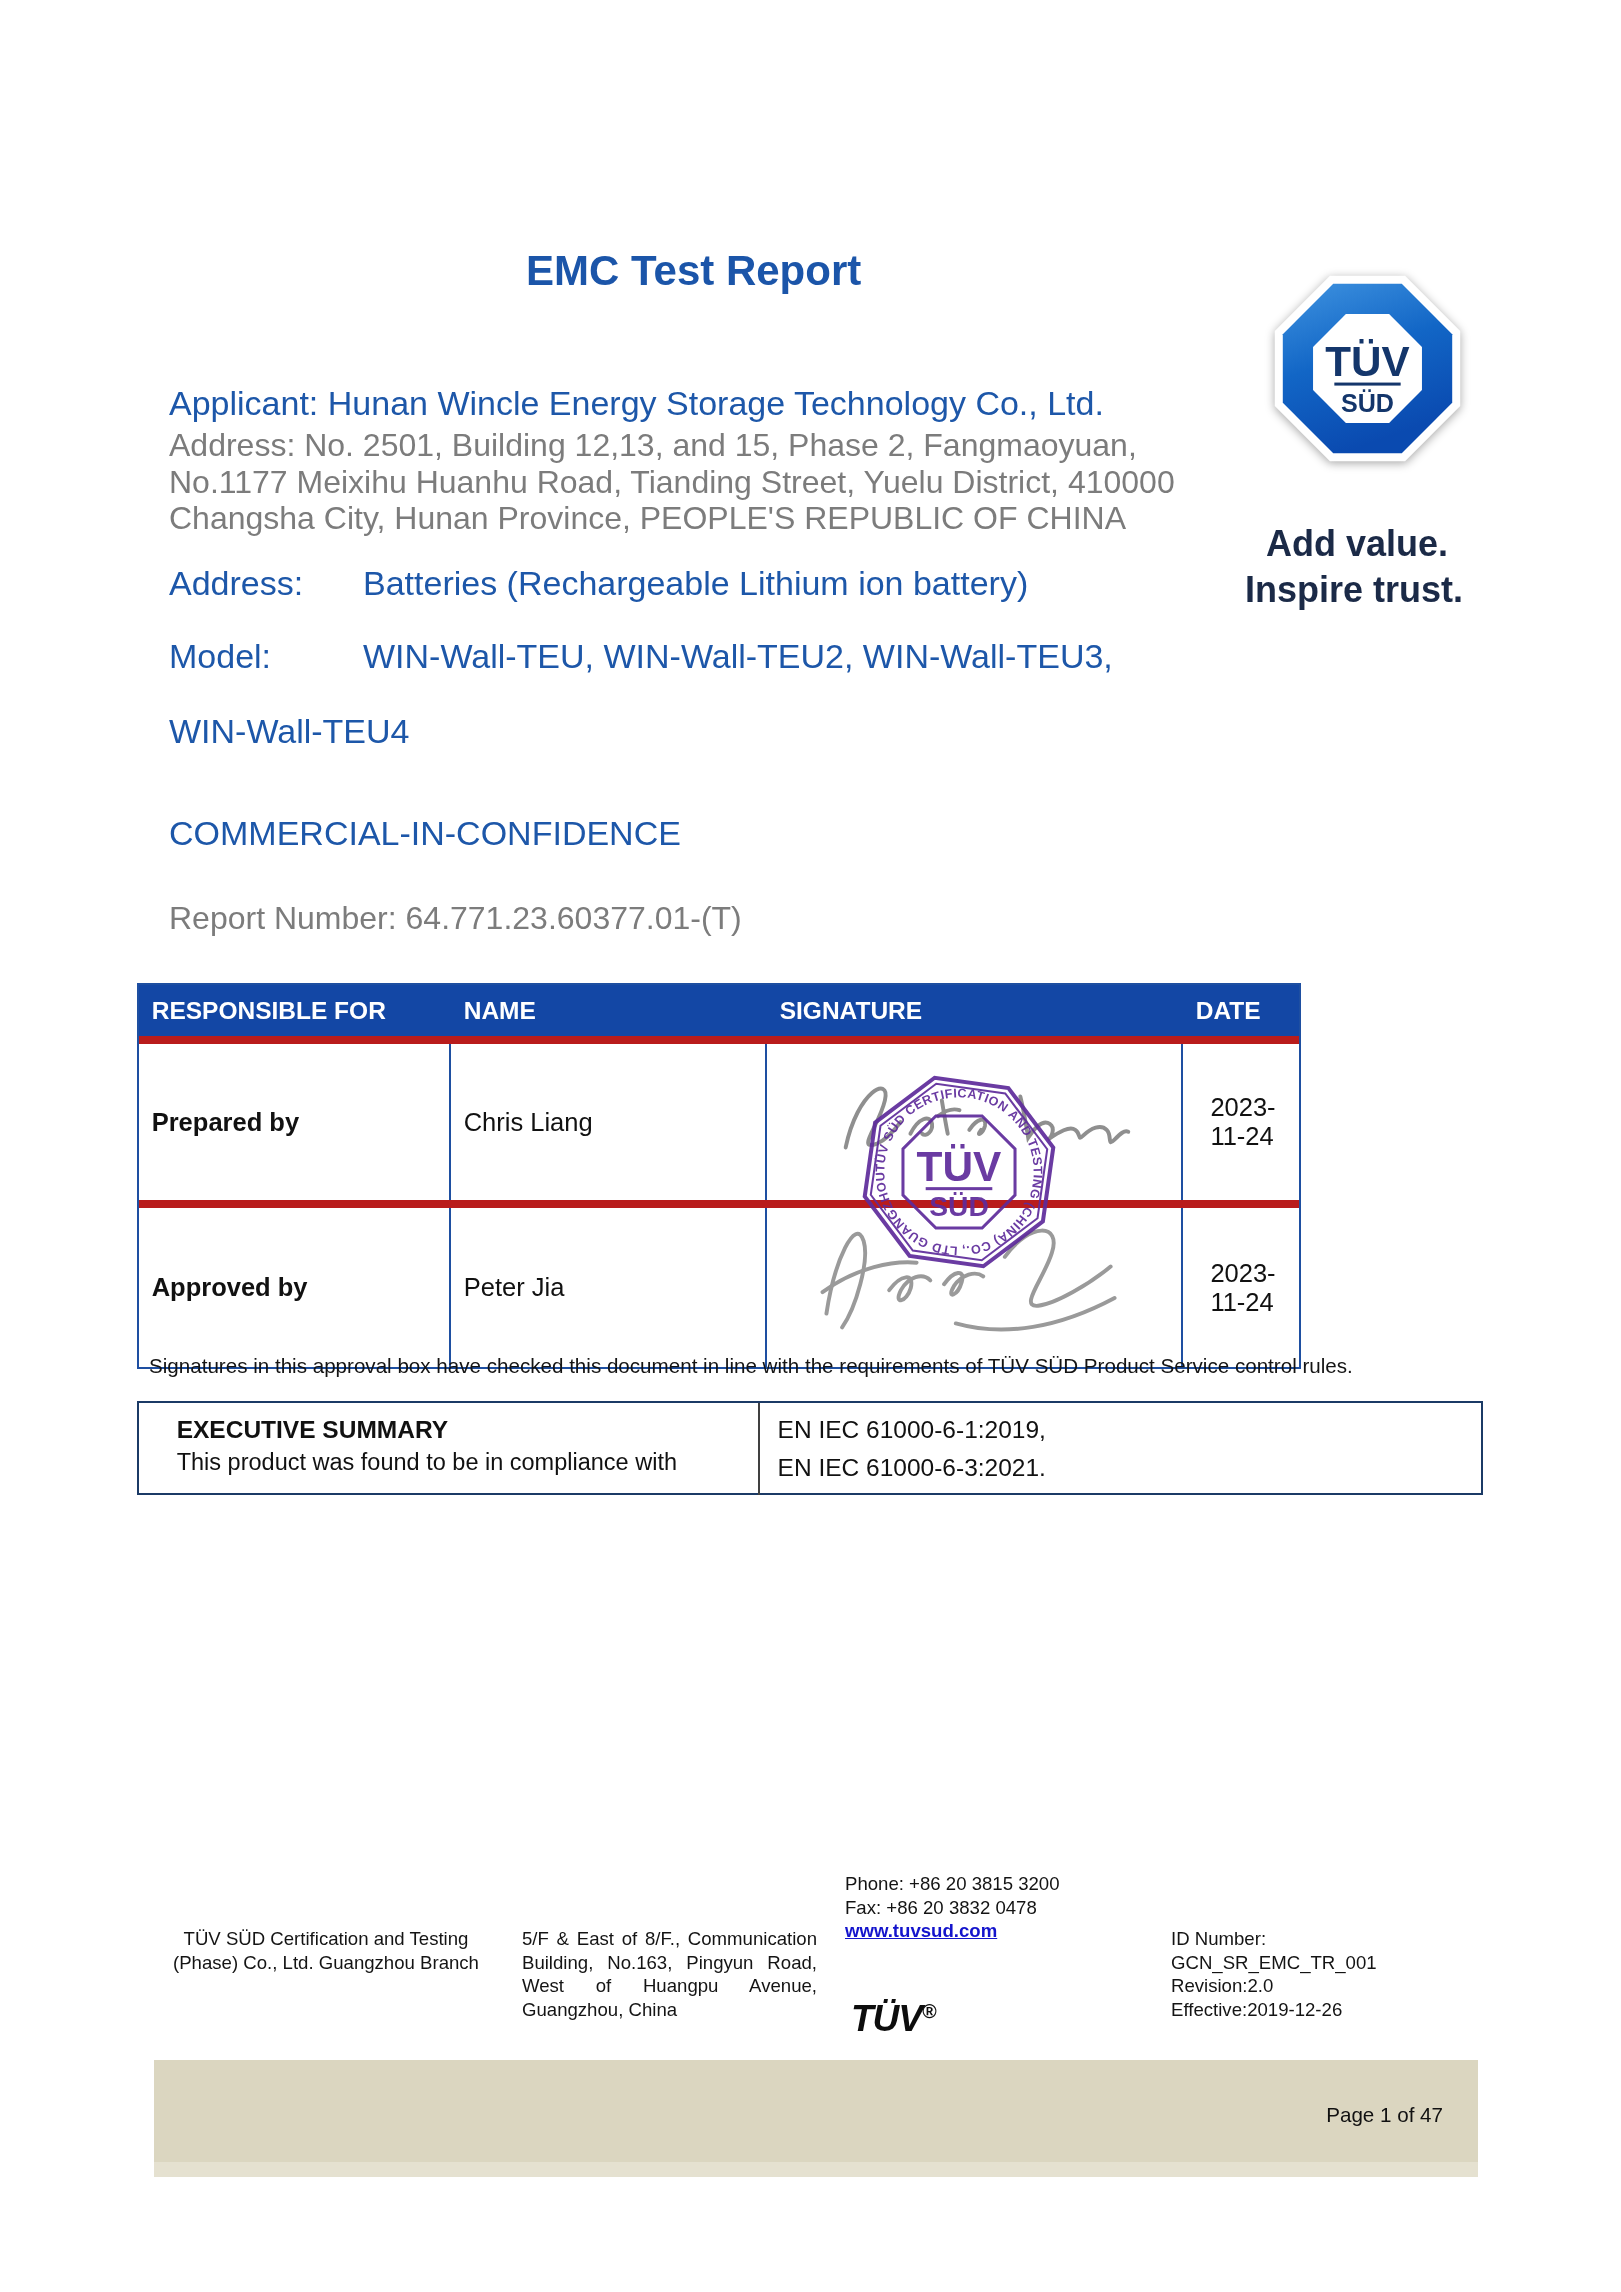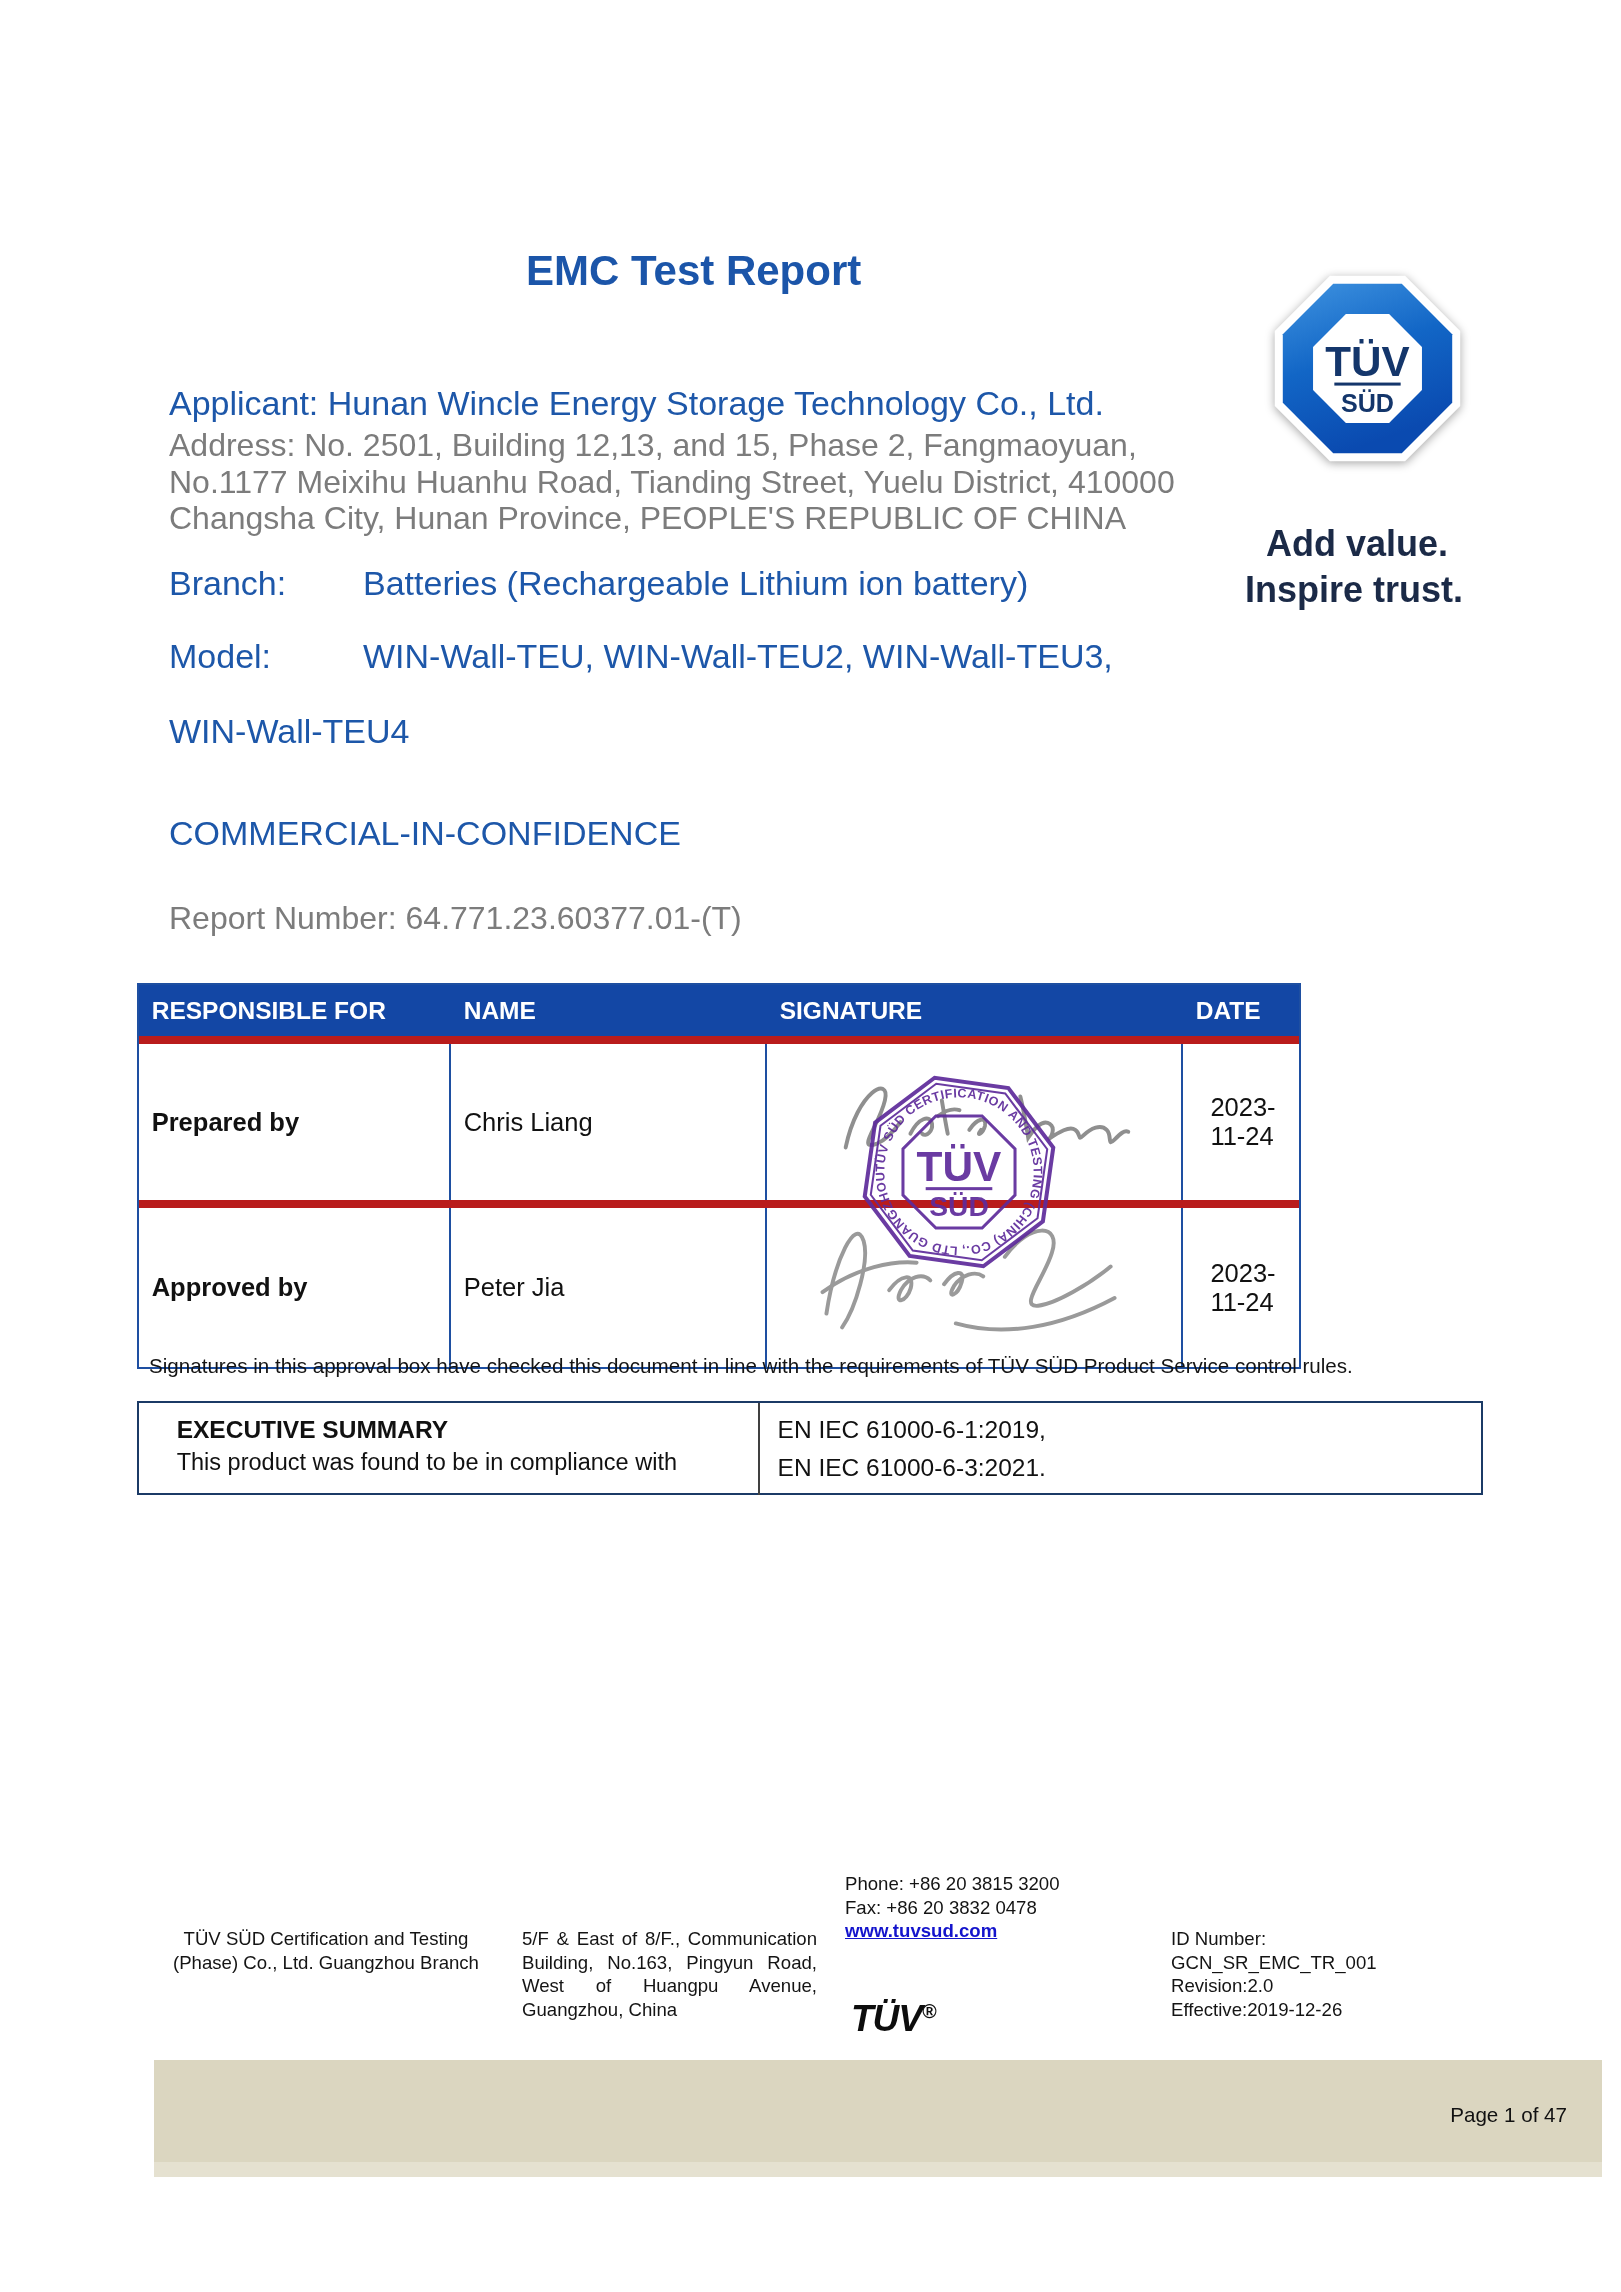--- a/index.html
+++ b/index.html
@@ -46,21 +46,21 @@
 
   
   .foot{font-size:18.6px;line-height:23.5px;color:#141414;white-space:normal;}
   .f-center{text-align:center;}
   .f-justify{text-align:justify;}
   .weblink{font-weight:bold;color:#1414cc;text-decoration:underline;}
   .tuv-mark{font-size:37px;font-weight:bold;color:#0d0d0d;letter-spacing:-1px;}
   .tuv-mark sup{font-size:19.6px;font-weight:bold;}
 
   .page-bar{
-    position:absolute;left:154px;top:2060px;width:1448px;height:117px;background:#dbd6c0;
+    position:absolute;left:154px;top:2060px;width:1324px;height:117px;background:#dbd6c0;
   }
   .page-bar .strip{position:absolute;left:0;bottom:0;width:100%;height:14.7px;background:#e5e1d0;}
   .page-label{position:absolute;right:35px;top:43px;font-size:20.6px;color:#111;}
 </style>
 </head>
 <body>
 
 <div class="page">
 
   <div class="abs title" style="left:526px;top:247px;">EMC Test Report</div>
@@ -84,21 +84,21 @@
   </div>
 
   <div class="abs tagline" style="left:1266px;top:521px;">Add value.</div>
   <div class="abs tagline" style="left:1245px;top:567px;">Inspire trust.</div>
 
   <div class="abs main-line blue" style="left:169px;top:384px;">Applicant: Hunan Wincle Energy Storage Technology Co., Ltd.</div>
   <div class="abs addr gray" style="left:169px;top:427px;">Address: No. 2501, Building 12,13, and 15, Phase 2, Fangmaoyuan,</div>
   <div class="abs addr gray" style="left:169px;top:464px;">No.1177 Meixihu Huanhu Road, Tianding Street, Yuelu District, 410000</div>
   <div class="abs addr gray" style="left:169px;top:500px;">Changsha City, Hunan Province, PEOPLE'S REPUBLIC OF CHINA</div>
 
-  <div class="abs main-line blue" style="left:169px;top:564px;">Branch:</div>
+  <div class="abs main-line blue" style="left:169px;top:564px;">Address:</div>
   <div class="abs main-line blue" style="left:363px;top:564px;">Batteries (Rechargeable Lithium ion battery)</div>
 
   <div class="abs main-line blue" style="left:169px;top:637px;">Model:</div>
   <div class="abs main-line blue" style="left:363px;top:637px;">WIN-Wall-TEU, WIN-Wall-TEU2, WIN-Wall-TEU3,</div>
   <div class="abs main-line blue" style="left:169px;top:712px;">WIN-Wall-TEU4</div>
 
   <div class="abs main-line blue" style="left:169px;top:814px;">COMMERCIAL-IN-CONFIDENCE</div>
   <div class="abs addr gray" style="left:169px;top:900px;font-size:32px;">Report Number: 64.771.23.60377.01-(T)</div>
 
   <div class="approval-table">

